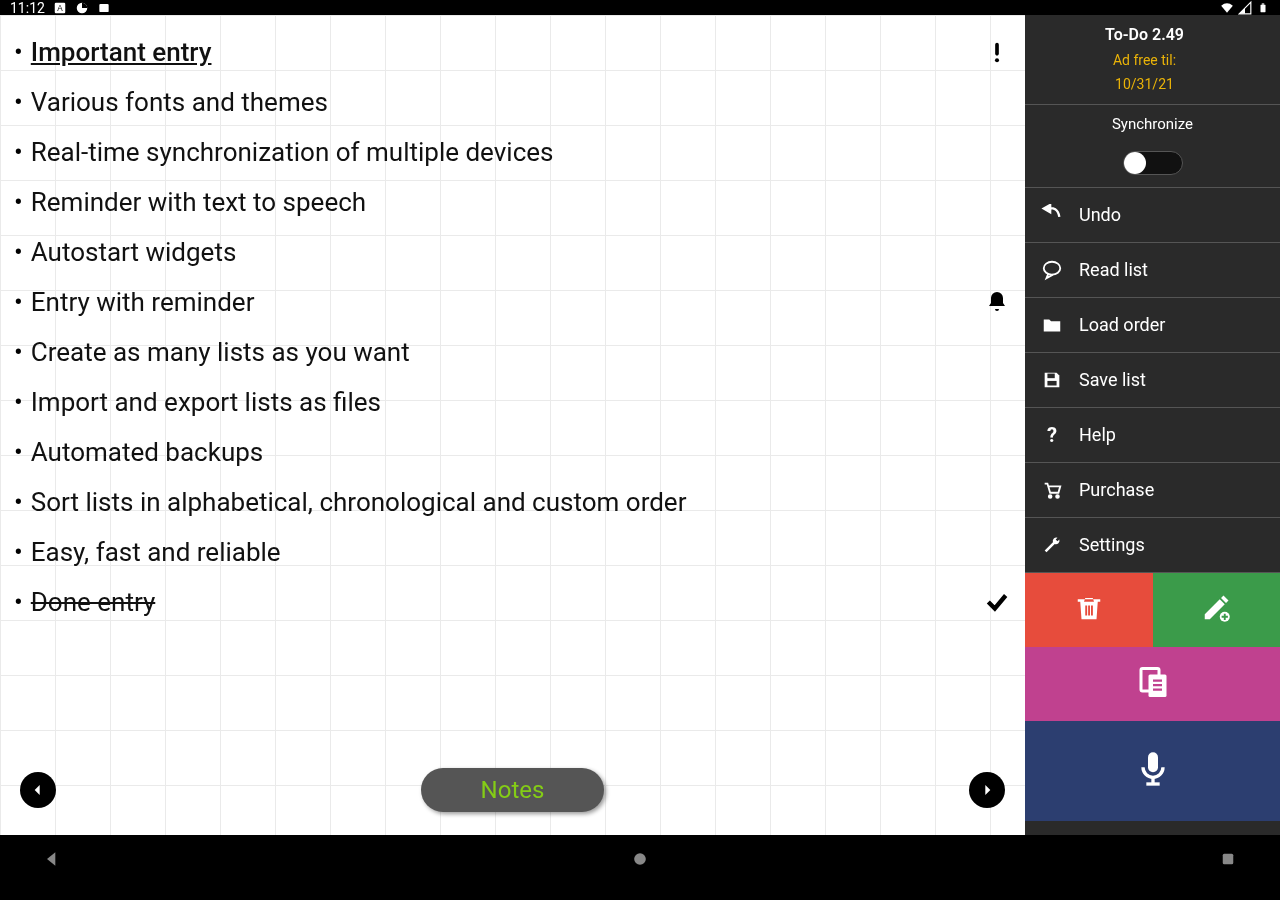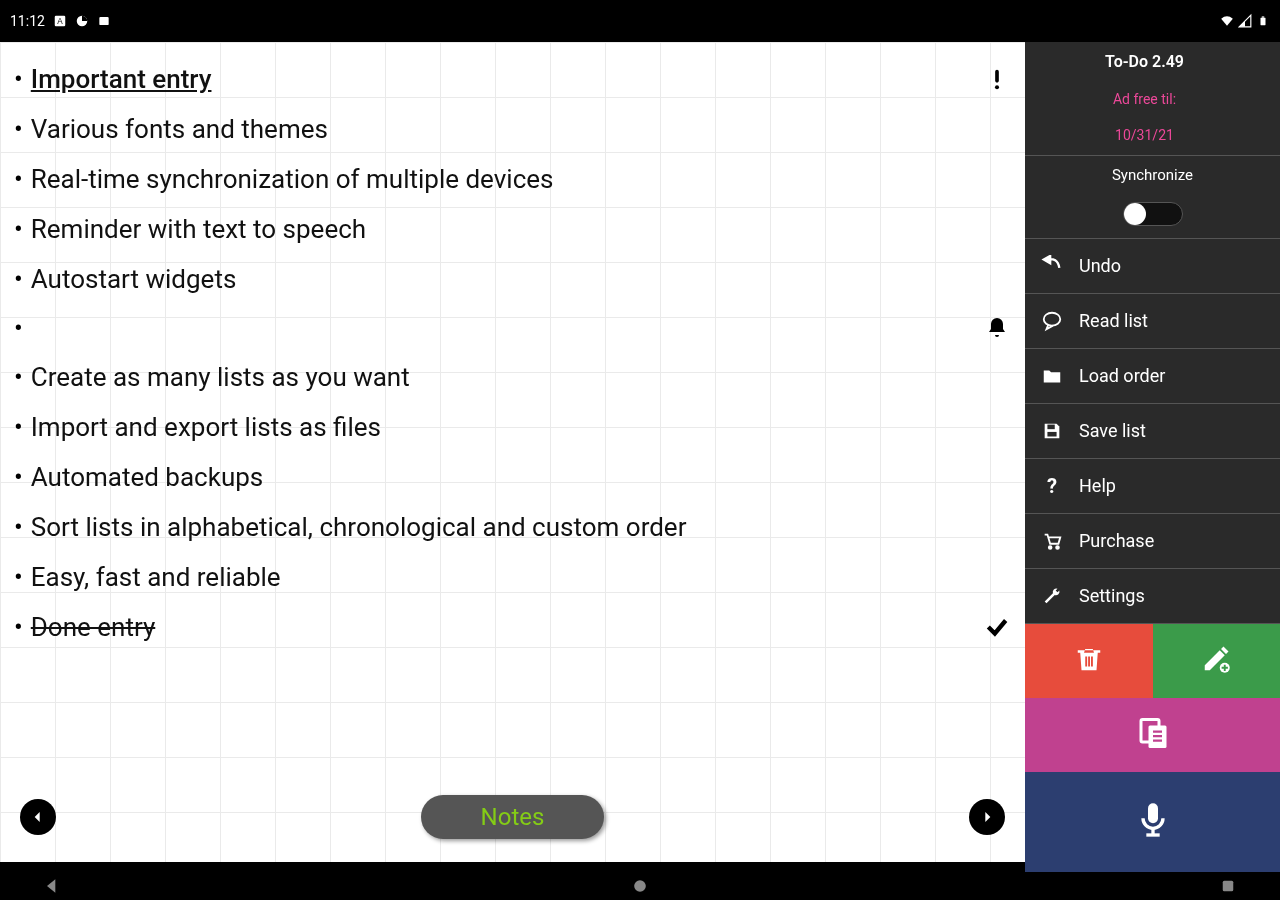--- a/index.html
+++ b/index.html
@@ -1,20 +1,20 @@
 <!DOCTYPE html>
 <html><head>
 <meta charset="utf-8">
 <style>
   * { box-sizing: border-box; margin: 0; padding: 0; }
   html, body { width: 1280px; height: 900px; overflow: hidden; font-family: -apple-system, BlinkMacSystemFont, "Segoe UI", Roboto, sans-serif; }
   body { background: #000; }
 
   
-  .status-bar { height: 42px; background: #000; color: #fff; display: flex; align-items: center; padding: 0 10px; font-size: 14px; justify-content: space-between; }
+  .status-bar { height: 15px; background: #000; color: #fff; display: flex; align-items: center; padding: 0 10px; font-size: 14px; justify-content: space-between; }
   .status-left { display: flex; align-items: center; gap: 8px; }
   .status-right { display: flex; align-items: center; gap: 4px; }
   .status-icon { width: 14px; height: 14px; display: inline-flex; align-items: center; justify-content: center; }
 
   
   .app { display: flex; height: 820px; width: 100%; }
   .content { flex: 1; background: #fff; position: relative; background-image:
       linear-gradient(to right, #eaeaea 1px, transparent 1px),
       linear-gradient(to bottom, #eaeaea 1px, transparent 1px);
     background-size: 55px 55px;
@@ -30,21 +30,21 @@
   .item-spacer { flex: 1; }
   .item-icon { width: 28px; height: 28px; margin-right: 4px; color: #000; display:flex;align-items:center;justify-content:center;}
   .bottom-bar { height: 80px; display: flex; align-items: center; justify-content: space-between; padding: 0 20px 10px 20px; }
   .nav-btn { width: 36px; height: 36px; border-radius: 50%; background: #000; display: flex; align-items: center; justify-content: center; color:#fff;}
   .notes-btn { background: #555; color: #84cc16; font-size: 24px; padding: 8px 60px; border-radius: 24px; box-shadow: 2px 2px 4px rgba(0,0,0,0.4); }
 
   
   .sidebar { width: 255px; background: #2a2a2a; color: #fff; display: flex; flex-direction: column; }
   .app-header { text-align: center; padding: 10px 22px 12px 6px; border-bottom: 1px solid #555; }
   .app-title { font-size: 16px; font-weight: 600; }
-  .app-sub { font-size: 14px; color: #ec4899; margin-top: 20px; }
+  .app-sub { font-size: 14px; color: #eab308; margin-top: 8px; }
   .sync-section { text-align: center; padding: 10px 0 12px 0; border-bottom: 1px solid #555; }
   .sync-label { font-size: 15px; margin-bottom: 18px; }
   .toggle { width: 60px; height: 24px; border-radius: 12px; background: #111; margin: 0 auto; position: relative; border:1px solid #555;}
   .toggle-knob { width: 22px; height: 22px; border-radius: 50%; background: #fff; position: absolute; top: 0px; left: 0px; }
   .menu { display: flex; flex-direction: column; }
   .menu-item { display: flex; align-items: flex-start; gap: 16px; padding: 16px 16px; border-bottom: 1px solid #555; font-size: 18px; }
   .menu-icon { width: 22px; height: 22px; display:flex;align-items:center;justify-content:center;}
   .action-grid { display: grid; grid-template-columns: 1fr 1fr; flex: 0 0 auto; }
   .action-btn { height: 74px; display: flex; align-items: center; justify-content: center; color:#fff;}
   .action-delete { background: #e74c3c; }
@@ -130,20 +130,21 @@
           <span class="item-text">Reminder with text to speech</span>
           <span class="item-spacer"></span>
         </div>
         <div class="list-item">
           <span class="bullet">•</span>
           <span class="item-text">Autostart widgets</span>
           <span class="item-spacer"></span>
         </div>
         <div class="list-item">
           <span class="bullet">•</span>
+          <span class="item-text">Entry with reminder</span>
           <span class="item-spacer"></span>
           <span class="item-icon">
             <svg viewBox="0 0 24 24" width="24" height="24" fill="#000">
               <path d="M12 2 a6 6 0 0 0 -6 6 v5 l-2 3 h16 l-2 -3 v-5 a6 6 0 0 0 -6 -6 Z"></path>
               <path d="M10 19 a2 2 0 0 0 4 0 Z"></path>
             </svg>
           </span>
         </div>
         <div class="list-item">
           <span class="bullet">•</span>

